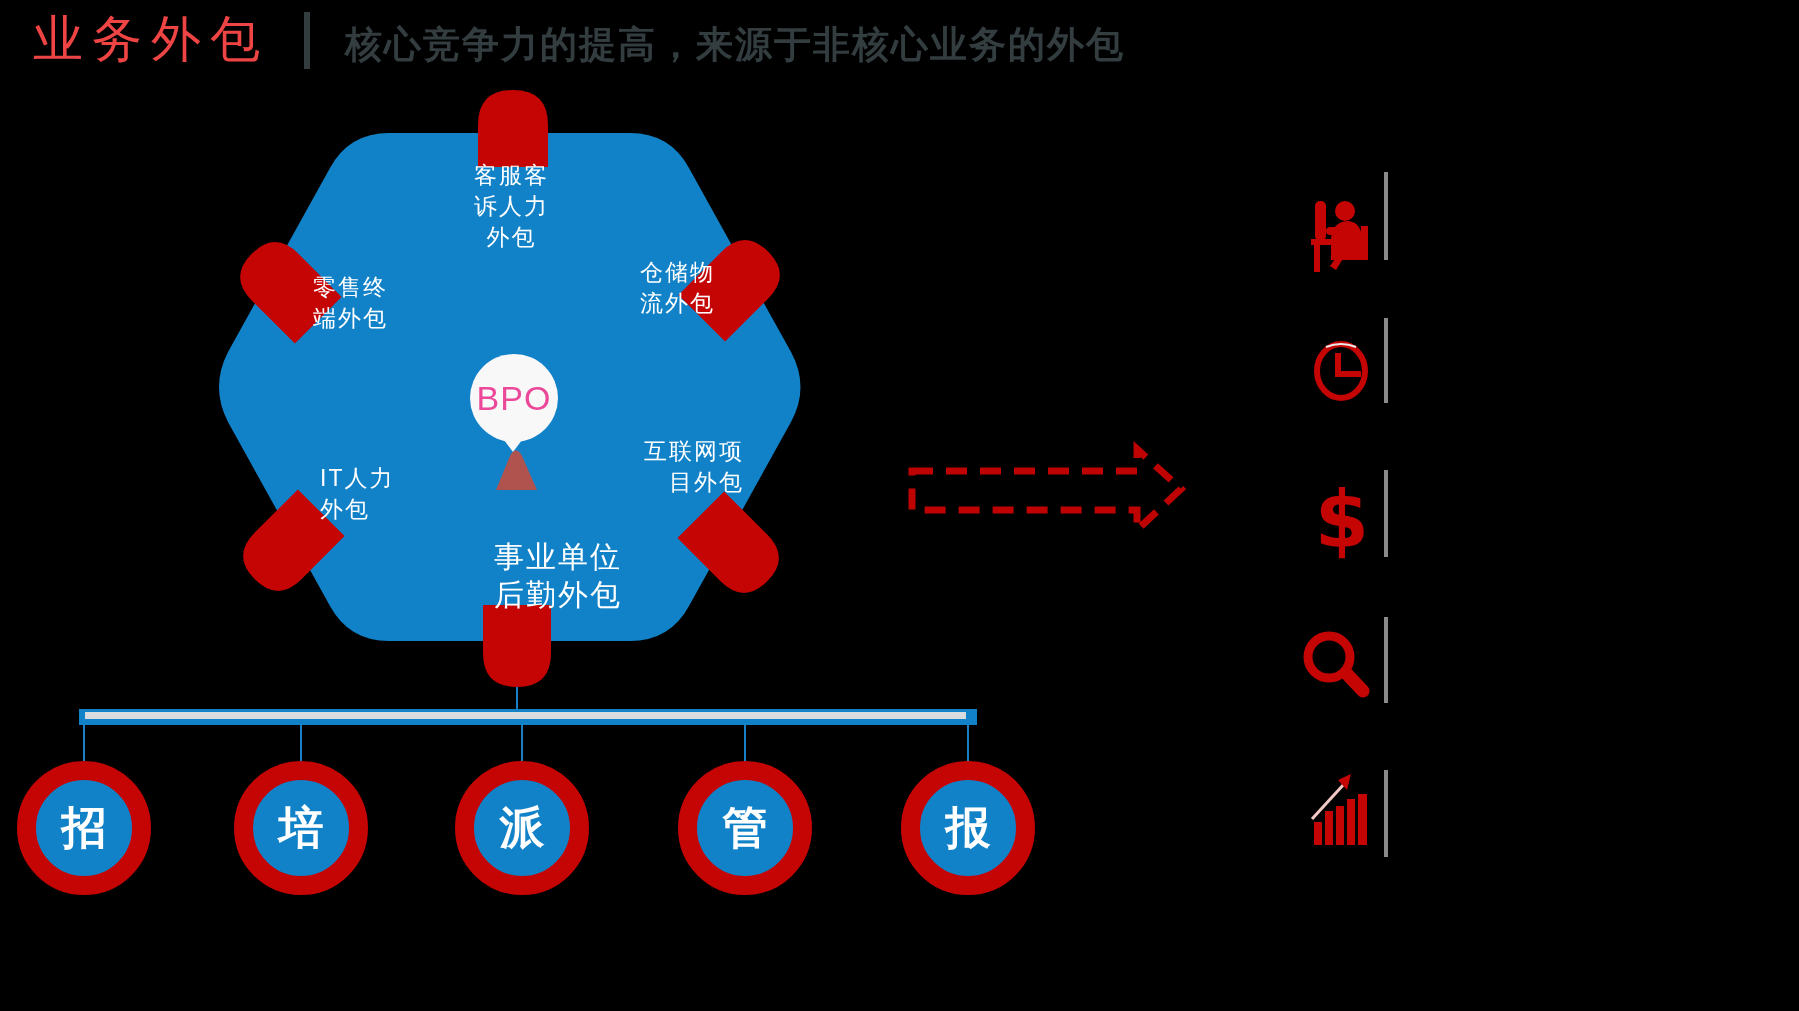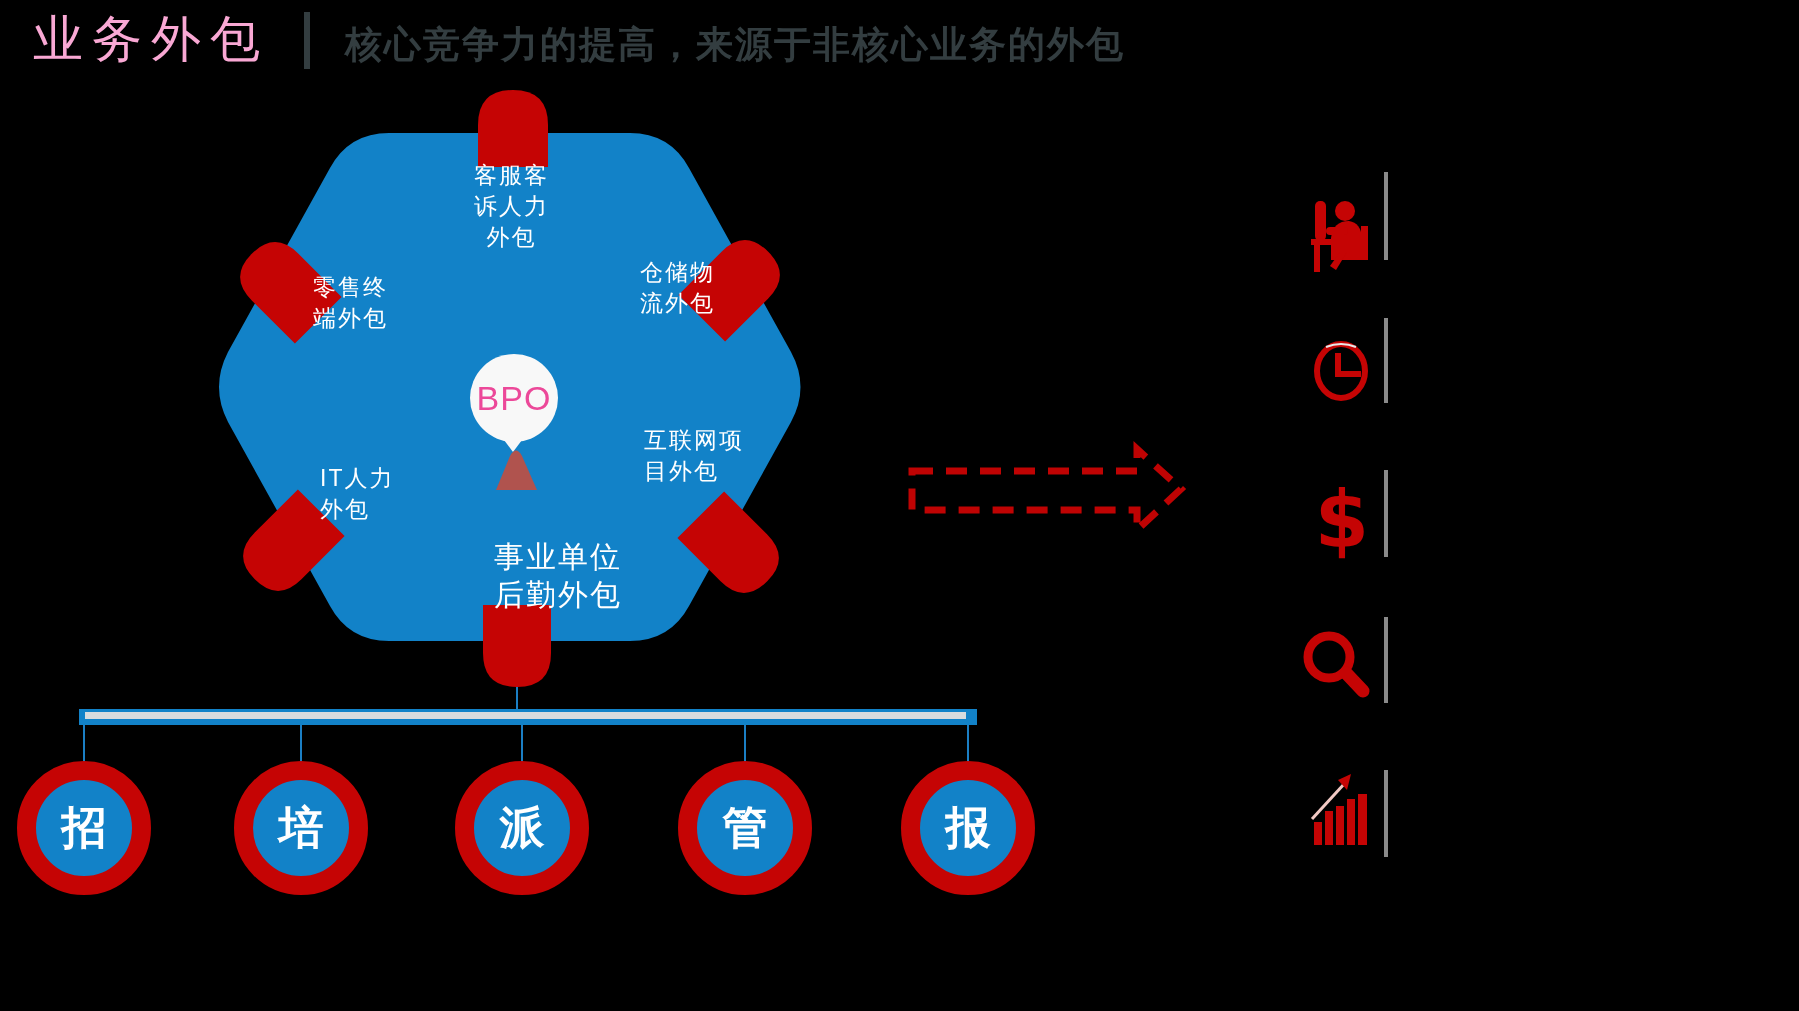--- a/index.html
+++ b/index.html
@@ -6,39 +6,39 @@
   #slide{
     position:relative;width:1799px;height:1011px;background:#000;overflow:hidden;
     font-family:"Liberation Sans",sans-serif;
   }
   #shape-layer{position:absolute;left:0;top:0;width:1799px;height:1011px;}
 
   
   .title{
     position:absolute;left:33px;top:6px;
     font-family:"Liberation Serif",serif;font-size:50px;font-weight:400;
-    letter-spacing:9px;color:#f9a8d4;white-space:nowrap;
+    letter-spacing:9px;color:#ef4444;white-space:nowrap;
   }
   .title-sep{position:absolute;left:304px;top:12px;width:6px;height:57px;background:#333d40;}
   .subtitle{
     position:absolute;left:345px;top:20px;
     font-family:Liberation Serif, serif;font-size:37px;font-weight:700;
     letter-spacing:2px;color:#333d40;white-space:nowrap;
   }
 
   
   .node-label{
     position:absolute;color:#ffffff;font-size:23px;line-height:31px;
     white-space:pre-line;letter-spacing:2px;
   }
   .node-top{left:474px;top:160px;text-align:center;}
   .node-ul{left:313px;top:272px;text-align:center;}
   .node-ur{left:640px;top:257px;}
   .node-ll{left:320px;top:463px;}
-  .node-lr{left:644px;top:425px;}
+  .node-lr{left:644px;top:436px;text-align:right;}
   .node-bottom{left:462px;top:538px;font-size:30px;line-height:38px;margin-left:32px;}
 
   
   .bpo-label{
     position:absolute;left:470px;top:354px;width:88px;height:88px;
     display:flex;align-items:center;justify-content:center;
     color:#ec4899;font-size:34px;letter-spacing:1px;
   }
 
   

